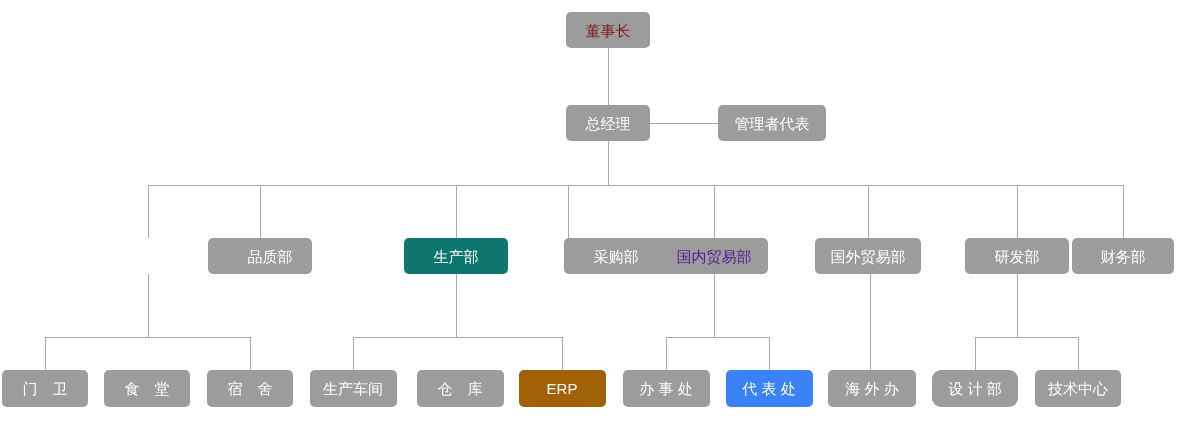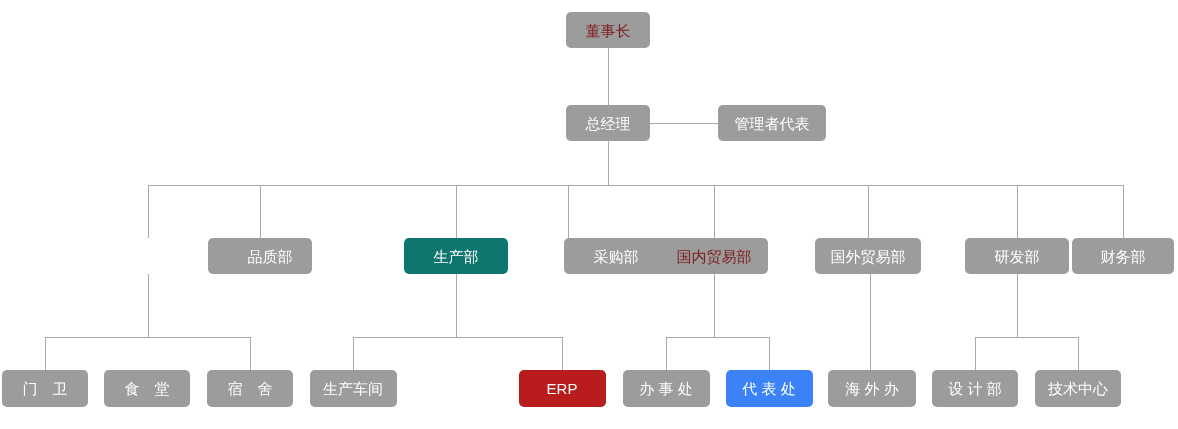--- a/index.html
+++ b/index.html
@@ -73,27 +73,28 @@
     <div class="lv" style="left: 1017px; top: 274px; height: 63px;"></div>
     <div class="lh" style="left: 975px; top: 337px; width: 103px;"></div>
     <div class="lv" style="left: 975px; top: 337px; height: 33px;"></div>
     <div class="lv" style="left: 1078px; top: 337px; height: 33px;"></div>
     <div class="node" style="left: 566px; top: 12px; width: 84px; height: 36px; background: rgb(156, 156, 156); color: #7f1d1d;">董事长</div>
     <div class="node" style="left: 566px; top: 105px; width: 84px; height: 36px; background: rgb(156, 156, 156); color: rgb(255, 255, 255);">总经理</div>
     <div class="node" style="left: 718px; top: 105px; width: 108px; height: 36px; background: rgb(156, 156, 156); color: rgb(255, 255, 255);">管理者代表</div>
     <div class="node" style="left: 208px; top: 238px; width: 104px; height: 36px; background: rgb(156, 156, 156); color: rgb(255, 255, 255); padding-left: 20px;">品质部</div>
     <div class="node" style="left: 404px; top: 238px; width: 104px; height: 36px; background: #0f766e; color: rgb(255, 255, 255);">生产部</div>
     <div class="node" style="left: 516px; top: 238px; width: 104px; height: 36px; background: rgb(156, 156, 156); color: rgb(255, 255, 255); margin-left: 48px;">采购部</div>
-    <div class="node" style="left: 660px; top: 238px; width: 108px; height: 36px; background: rgb(156, 156, 156); color: #7f1d1d;">国内贸易部</div>
+    <div class="node" style="left: 660px; top: 238px; width: 108px; height: 36px; background: rgb(156, 156, 156); color: #4c1d95;">国内贸易部</div>
     <div class="node" style="left: 815px; top: 238px; width: 106px; height: 36px; background: rgb(156, 156, 156); color: rgb(255, 255, 255);">国外贸易部</div>
     <div class="node" style="left: 965px; top: 238px; width: 104px; height: 36px; background: rgb(156, 156, 156); color: rgb(255, 255, 255);">研发部</div>
     <div class="node" style="left: 1072px; top: 238px; width: 102px; height: 36px; background: rgb(156, 156, 156); color: rgb(255, 255, 255);">财务部</div>
     <div class="node" style="left: 2px; top: 370px; width: 86px; height: 37px; background: rgb(156, 156, 156); color: rgb(255, 255, 255);">门　卫</div>
     <div class="node" style="left: 104px; top: 370px; width: 86px; height: 37px; background: rgb(156, 156, 156); color: rgb(255, 255, 255);">食　堂</div>
     <div class="node" style="left: 207px; top: 370px; width: 86px; height: 37px; background: rgb(156, 156, 156); color: rgb(255, 255, 255);">宿　舍</div>
     <div class="node" style="left: 309.5px; top: 370px; width: 87px; height: 37px; background: rgb(156, 156, 156); color: rgb(255, 255, 255);">生产车间</div>
-    <div class="node" style="left: 518.5px; top: 370px; width: 87px; height: 37px; background: #b91c1c; color: rgb(255, 255, 255);">ERP</div>
+    <div class="node" style="left: 416.5px; top: 370px; width: 87px; height: 37px; background: rgb(156, 156, 156); color: rgb(255, 255, 255);">仓　库</div>
+    <div class="node" style="left: 518.5px; top: 370px; width: 87px; height: 37px; background: #a16207; color: rgb(255, 255, 255);">ERP</div>
     <div class="node" style="left: 622.5px; top: 370px; width: 87px; height: 37px; background: rgb(156, 156, 156); color: rgb(255, 255, 255);">办 事 处</div>
     <div class="node" style="left: 725.5px; top: 370px; width: 87px; height: 37px; background: #3b82f6; color: rgb(255, 255, 255);">代 表 处</div>
     <div class="node" style="left: 828px; top: 370px; width: 88px; height: 37px; background: rgb(156, 156, 156); color: rgb(255, 255, 255);">海 外 办</div>
-    <div class="node" style="left: 932px; top: 370px; width: 86px; height: 37px; background: rgb(156, 156, 156); color: rgb(255, 255, 255);">设 计 部</div>
+    <div class="node" style="left: 932px; top: 370px; width: 86px; height: 37px; background: rgb(156, 156, 156); color: rgb(255, 255, 255); border-radius: 9px;">设 计 部</div>
     <div class="node" style="left: 1035px; top: 370px; width: 86px; height: 37px; background: rgb(156, 156, 156); color: rgb(255, 255, 255);">技术中心</div>
   </div>
 
 </body></html>

